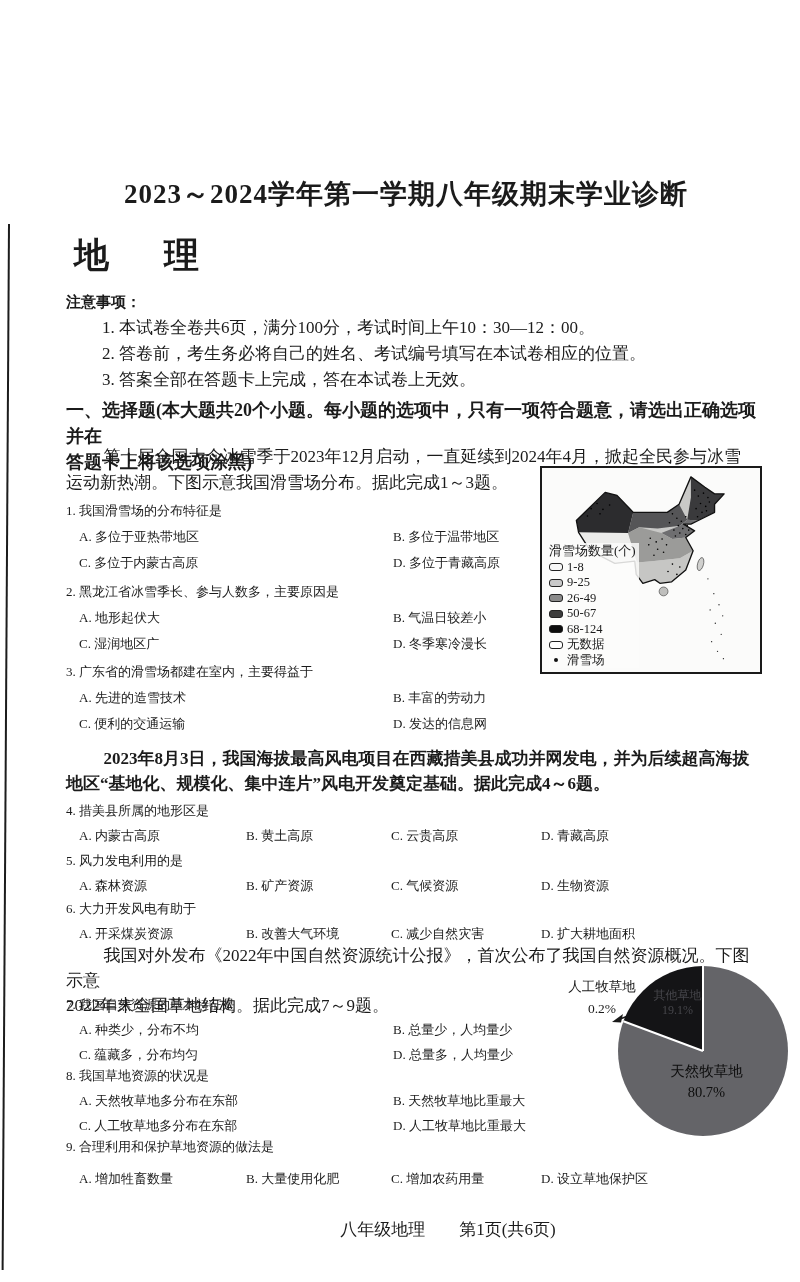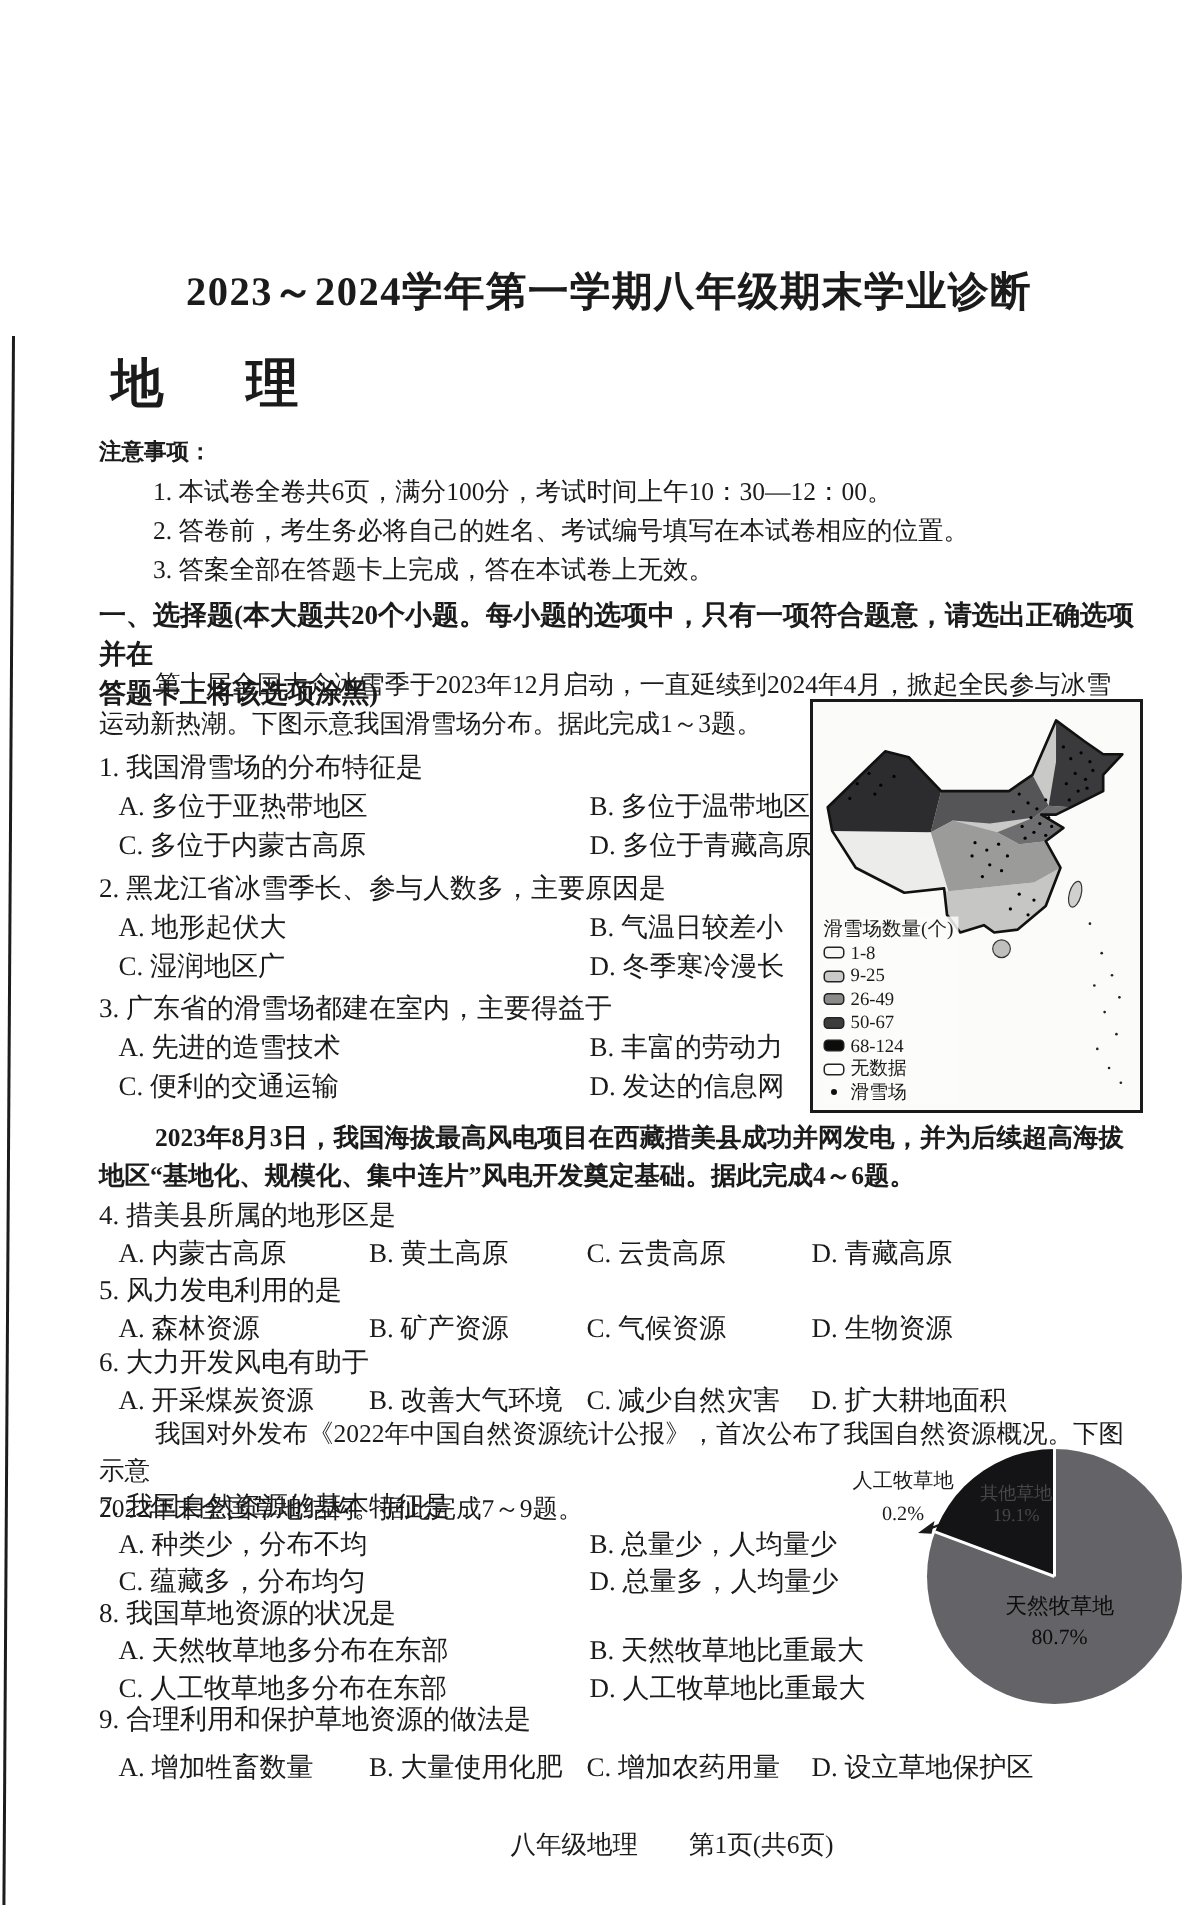--- a/index.html
+++ b/index.html
@@ -27,34 +27,34 @@
 
   .sec-heading { left:66px; top:349px; width:692px; font-size:18px;
                  font-weight:700; line-height:26px; }
 
   .para { left:66px; width:684px; font-size:17px; line-height:26px; }
   .para .indent { text-indent:2.2em; }
   .para1 { top:396px; }
   .para2 { top:698px; line-height:25px;font-weight:bold; }
   .para3 { top:895px; line-height:25px; }
 
-  .question { left:66px; width:684px; font-size:18px; line-height:26px; }
+  .question { left:66px; width:684px; font-size:13px; line-height:26px; }
   .lh25 { line-height:25px; }
   .opts2 { display:grid; grid-template-columns:314px auto; padding-left:13px; }
   .opts4 { display:grid; grid-template-columns:167px 145px 150px auto; padding-left:13px; }
   .q1 { top:450px; } .q2 { top:531px; } .q3 { top:611px; }
   .q4 { top:750px; } .q5 { top:800px; } .q6 { top:848px; }
   .q7 { top:944px; } .q8 { top:1015px; } .q9 { top:1086px; }
   .q9 .opts4 { margin-top:7px; }
 
   .footer { left:64px; top:1170px; width:684px; text-align:center;
             font-size:17px; transform:translateX(42px); }
 
   
-  .map-fig { left:540px; top:418px; width:222px; height:276px;
+  .map-fig { left:540px; top:418px; width:222px; height:208px;
              border:2px solid #1a1a1a; background:#fbfbfa; box-sizing:border-box; }
   .map-fig svg { display:block; width:100%; height:100%; }
   .map-legend { position:absolute; left:7px; bottom:4px; font-size:12.5px;
                 line-height:15.5px; background:rgba(251,251,250,0.85); padding-right:3px; }
   .legend-title { font-size:13px; margin-bottom:1px; }
   .legend-row { display:flex; align-items:center; }
   .swatch { width:14px; height:8px; border:1.2px solid #222; border-radius:3px;
             flex:none; margin-right:4px; box-sizing:border-box; }
   .dot { width:4px; height:4px; border-radius:50%; background:#111;
          flex:none; margin:0 9px 0 5px; }

